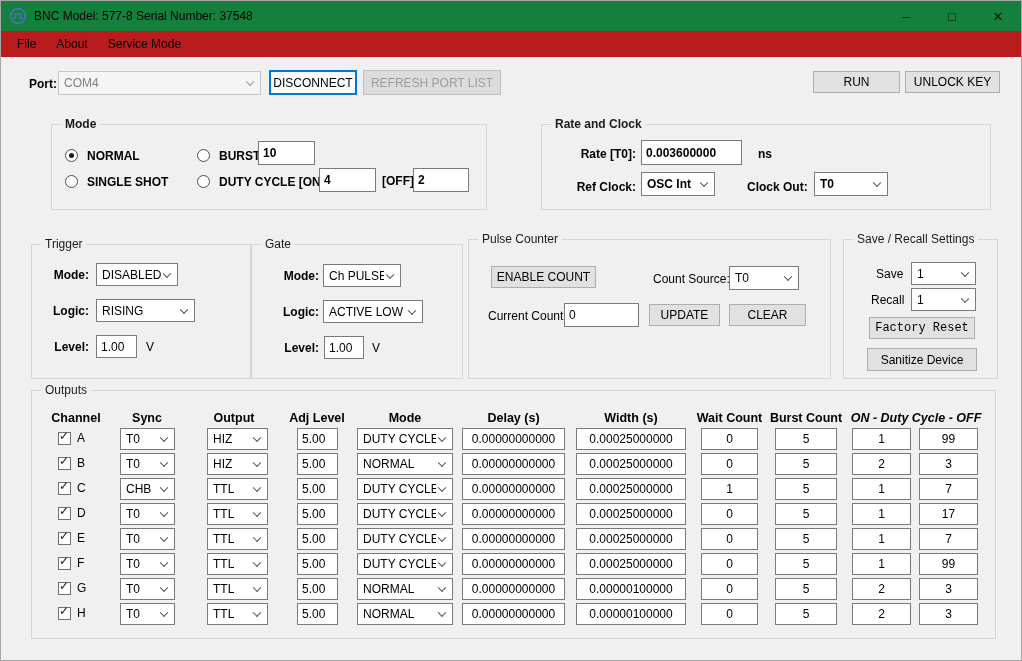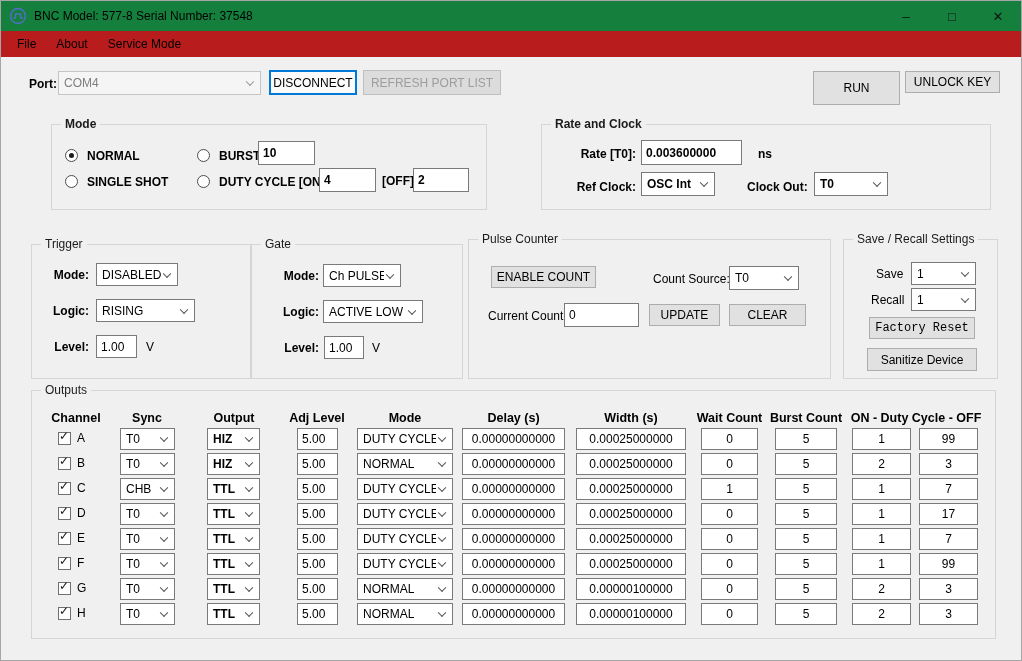--- a/index.html
+++ b/index.html
@@ -49,25 +49,25 @@
            border-radius:50%; background:#1b1b1b; }
   .checkbox { position:absolute; width:13px; height:13px; border:1px solid #707070; background:#fff; }
   .checkmark { position:absolute; left:0px; top:-3px; font-size:12px; color:#1b1b1b; line-height:13px; }
 
   
   .ohead { position:absolute; top:410px; font-size:12.5px; font-weight:bold; text-align:center;
            color:#000; white-space:nowrap; }
   .oh-channel{left:40px;width:70px;} .oh-sync{left:112px;width:68px;} .oh-output{left:198px;width:70px;}
   .oh-adj{left:283px;width:66px;} .oh-mode{left:356px;width:96px;} .oh-delay{left:461px;width:103px;}
   .oh-width{left:575px;width:110px;} .oh-wait{left:690px;width:77px;} .oh-burst{left:764px;width:82px;}
-  .oh-duty{left:845px;width:140px;}
+  .oh-duty{left:845px;width:140px;font-style:italic;}
   .out-row { position:absolute; left:0; width:1022px; height:25px; }
   .out-row .combo, .out-row .tbox { top:1px; height:22px; }
   .oc-check{left:57px; top:5px;} .oc-letter{position:absolute; left:76px; top:4px; font-size:12px;}
-  .oc-sync{left:119px;width:55px;} .oc-output{left:206px;width:53px;font-weight:bold;} .oc-adj{left:296px;width:41px;}
+  .oc-sync{left:119px;width:55px;} .oc-output{left:206px;width:61px;} .oc-adj{left:296px;width:41px;}
   .oc-mode{left:356px;width:96px;} .oc-delay{left:461px;width:103px;} .oc-width{left:575px;width:110px;}
   .oc-wait{left:700px;width:57px;} .oc-burst{left:774px;width:62px;} .oc-on{left:851px;width:59px;}
   .oc-off{left:918px;width:59px;}
 </style>
 </head>
 <body>
 
 <div class="window">
 
   <div class="titlebar">
@@ -89,21 +89,21 @@
     <span class="menu-item">Service Mode</span>
   </div>
 
   <span class="lbl b" style="left:28px; top:76px;">Port:</span>
   <span class="combo disabled" style="left:57px; top:70px; width:203px; height:24px;">
     <span class="combo-text">COM4</span>
     <i class="chev"></i>
   </span>
   <div class="btn focusblue" style="left:268px; top:69px; width:88px; height:25px;">DISCONNECT</div>
   <div class="btn disabled" style="left:362px; top:69px; width:138px; height:25px;">REFRESH PORT LIST</div>
-  <div class="btn" style="left:812px; top:70px; width:87px; height:34px;">RUN</div>
+  <div class="btn" style="left:812px; top:70px; width:87px; height:22px;">RUN</div>
   <div class="btn" style="left:904px; top:70px; width:95px; height:22px;">UNLOCK KEY</div>
 
 
   <div class="groupbox" style="left:50px; top:123px; width:436px; height:86px;">
     <span class="gb-label b">Mode</span>
   </div>
   <span class="radio selected" style="left:64px; top:148px;"></span>
   <span class="lbl b" style="left:86px; top:148px;">NORMAL</span>
   <span class="radio" style="left:196px; top:148px;"></span>
   <span class="lbl b" style="left:218px; top:148px;">BURST</span>

